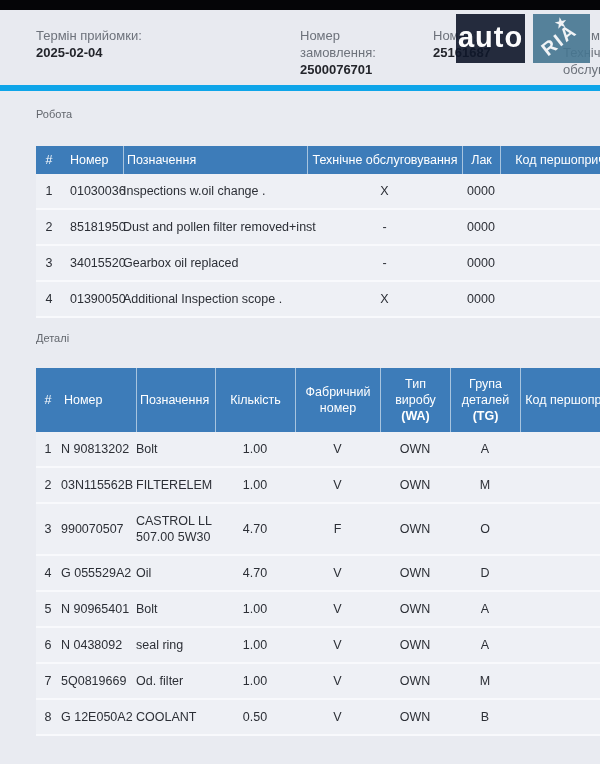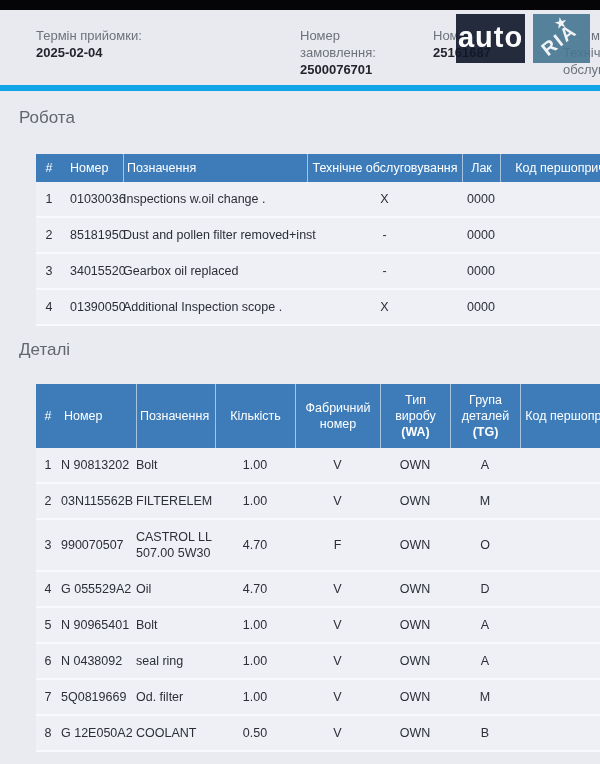--- a/index.html
+++ b/index.html
@@ -26,21 +26,21 @@
   .logo .sq-auto {
     position:absolute; left:0; top:0; width:69px; height:49px; background:#0f172a;
     color:#fff; font-weight:bold; font-size:29px; text-align:center; line-height:46px; letter-spacing:1px;
   }
   .logo .sq-ria { position:absolute; left:77px; top:0; width:57px; height:49px; background:#467691; }
   .logo .ria-star { position:absolute; left:21px; top:0px; color:#f3f5f7; font-size:15px; transform:rotate(-12deg); }
   .logo .ria-txt {
     position:absolute; left:7px; top:15px; color:rgba(255,255,255,.93);
     font-weight:bold; font-size:19px; letter-spacing:2px; transform:rotate(-38deg);
   }
-  .section-title { margin:0 0 0 19px; font-size:17px; color:#62666d; }
+  .section-title { margin:0 0 0 36px; font-size:11px; color:#62666d; }
   .t1-title { padding-top:16px; }
   .t2-title { padding-top:14px; }
   table { border-collapse:separate; border-spacing:0; table-layout:fixed; width:604px; margin-left:36px; font-size:12.5px; }
   .tbl-work  { margin-top:26px; }
   .tbl-parts { margin-top:24px; }
   thead th {
     background:#3d7cb9; color:#fff; font-weight:normal; font-size:12.5px;
     padding:6px 3px; line-height:16px; text-align:center; vertical-align:middle;
   }
   .tbl-parts thead th { padding:8px 3px; }

